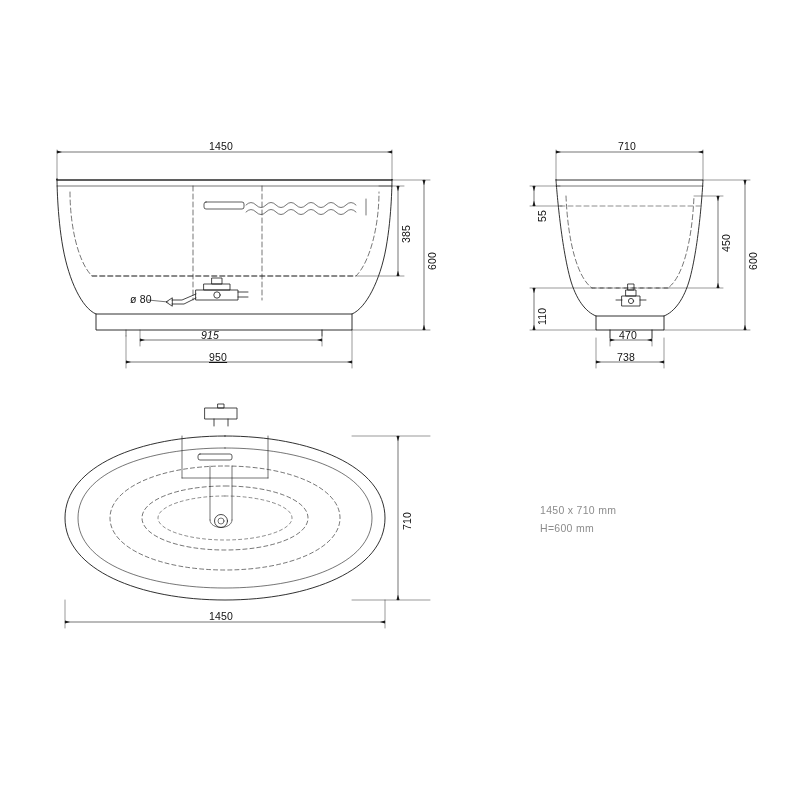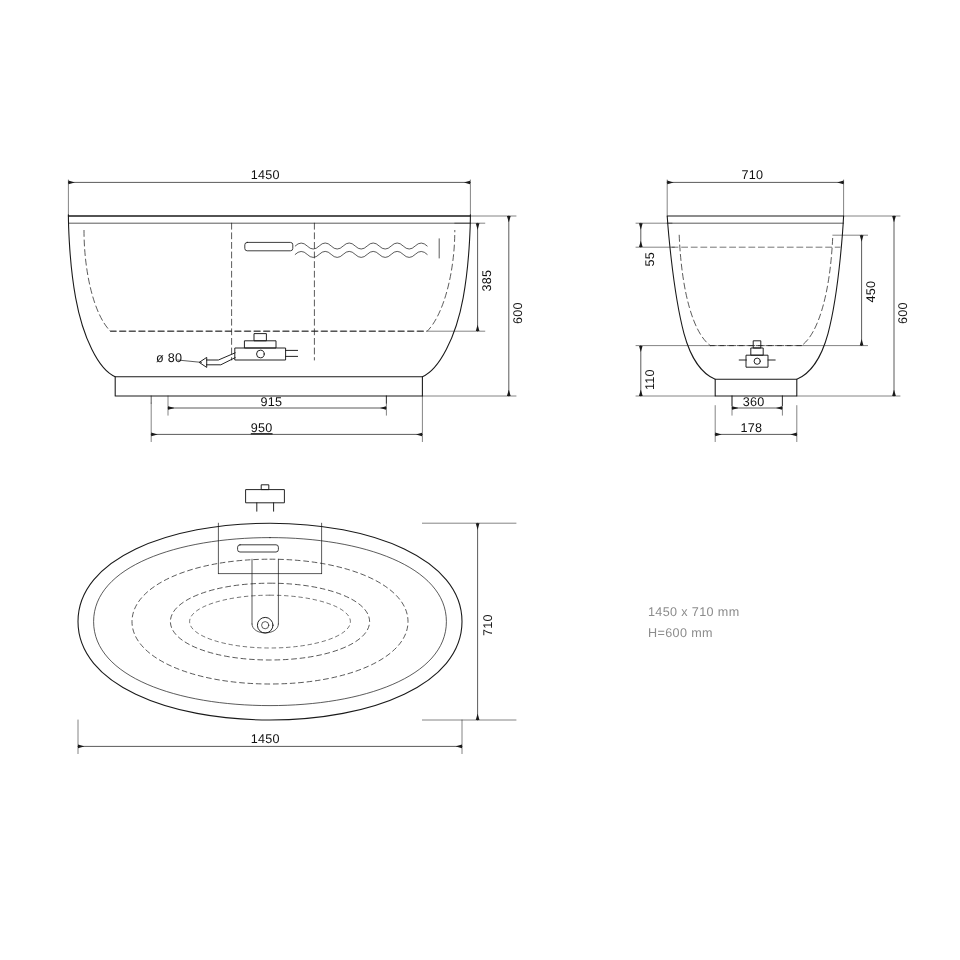--- a/index.html
+++ b/index.html
@@ -218,36 +218,36 @@
 </svg>
 
 <div class="dim-label" style="left:209px; top:140px;">1450</div>
 
 <div class="dim-label vert" style="left:400px; top:243px; transform:rotate(-90deg);">385</div>
 
 <div class="dim-label vert" style="left:426px; top:270px; transform:rotate(-90deg);">600</div>
 
 <div class="dim-label" style="left:130px; top:293px;">ø 80</div>
 
-<div class="dim-label" style="left:217px; top:329px;">915</div>
+<div class="dim-label" style="left:201px; top:329px;font-style:italic;">915</div>
 
 <div class="dim-label" style="left:209px; top:351px;text-decoration:underline;">950</div>
 
 <div class="dim-label" style="left:618px; top:140px;">710</div>
 
 <div class="dim-label vert" style="left:536px; top:222px; transform:rotate(-90deg);">55</div>
 
 <div class="dim-label vert" style="left:720px; top:252px; transform:rotate(-90deg);">450</div>
 
 <div class="dim-label vert" style="left:747px; top:270px; transform:rotate(-90deg);">600</div>
 
 <div class="dim-label vert" style="left:536px; top:325px; transform:rotate(-90deg);">110</div>
 
-<div class="dim-label" style="left:619px; top:329px;">360</div>
-
-<div class="dim-label" style="left:617px; top:351px;">178</div>
+<div class="dim-label" style="left:619px; top:329px;">470</div>
+
+<div class="dim-label" style="left:617px; top:351px;">738</div>
 
 <div class="dim-label vert" style="left:401px; top:530px; transform:rotate(-90deg);">710</div>
 
 <div class="dim-label" style="left:209px; top:610px;">1450</div>
 
 <div class="spec-line" style="left:540px; top:456px;">1450 x 710 mm</div>
 <div class="spec-line" style="left:540px; top:474px;">H=600 mm</div>
 
 </body></html>

